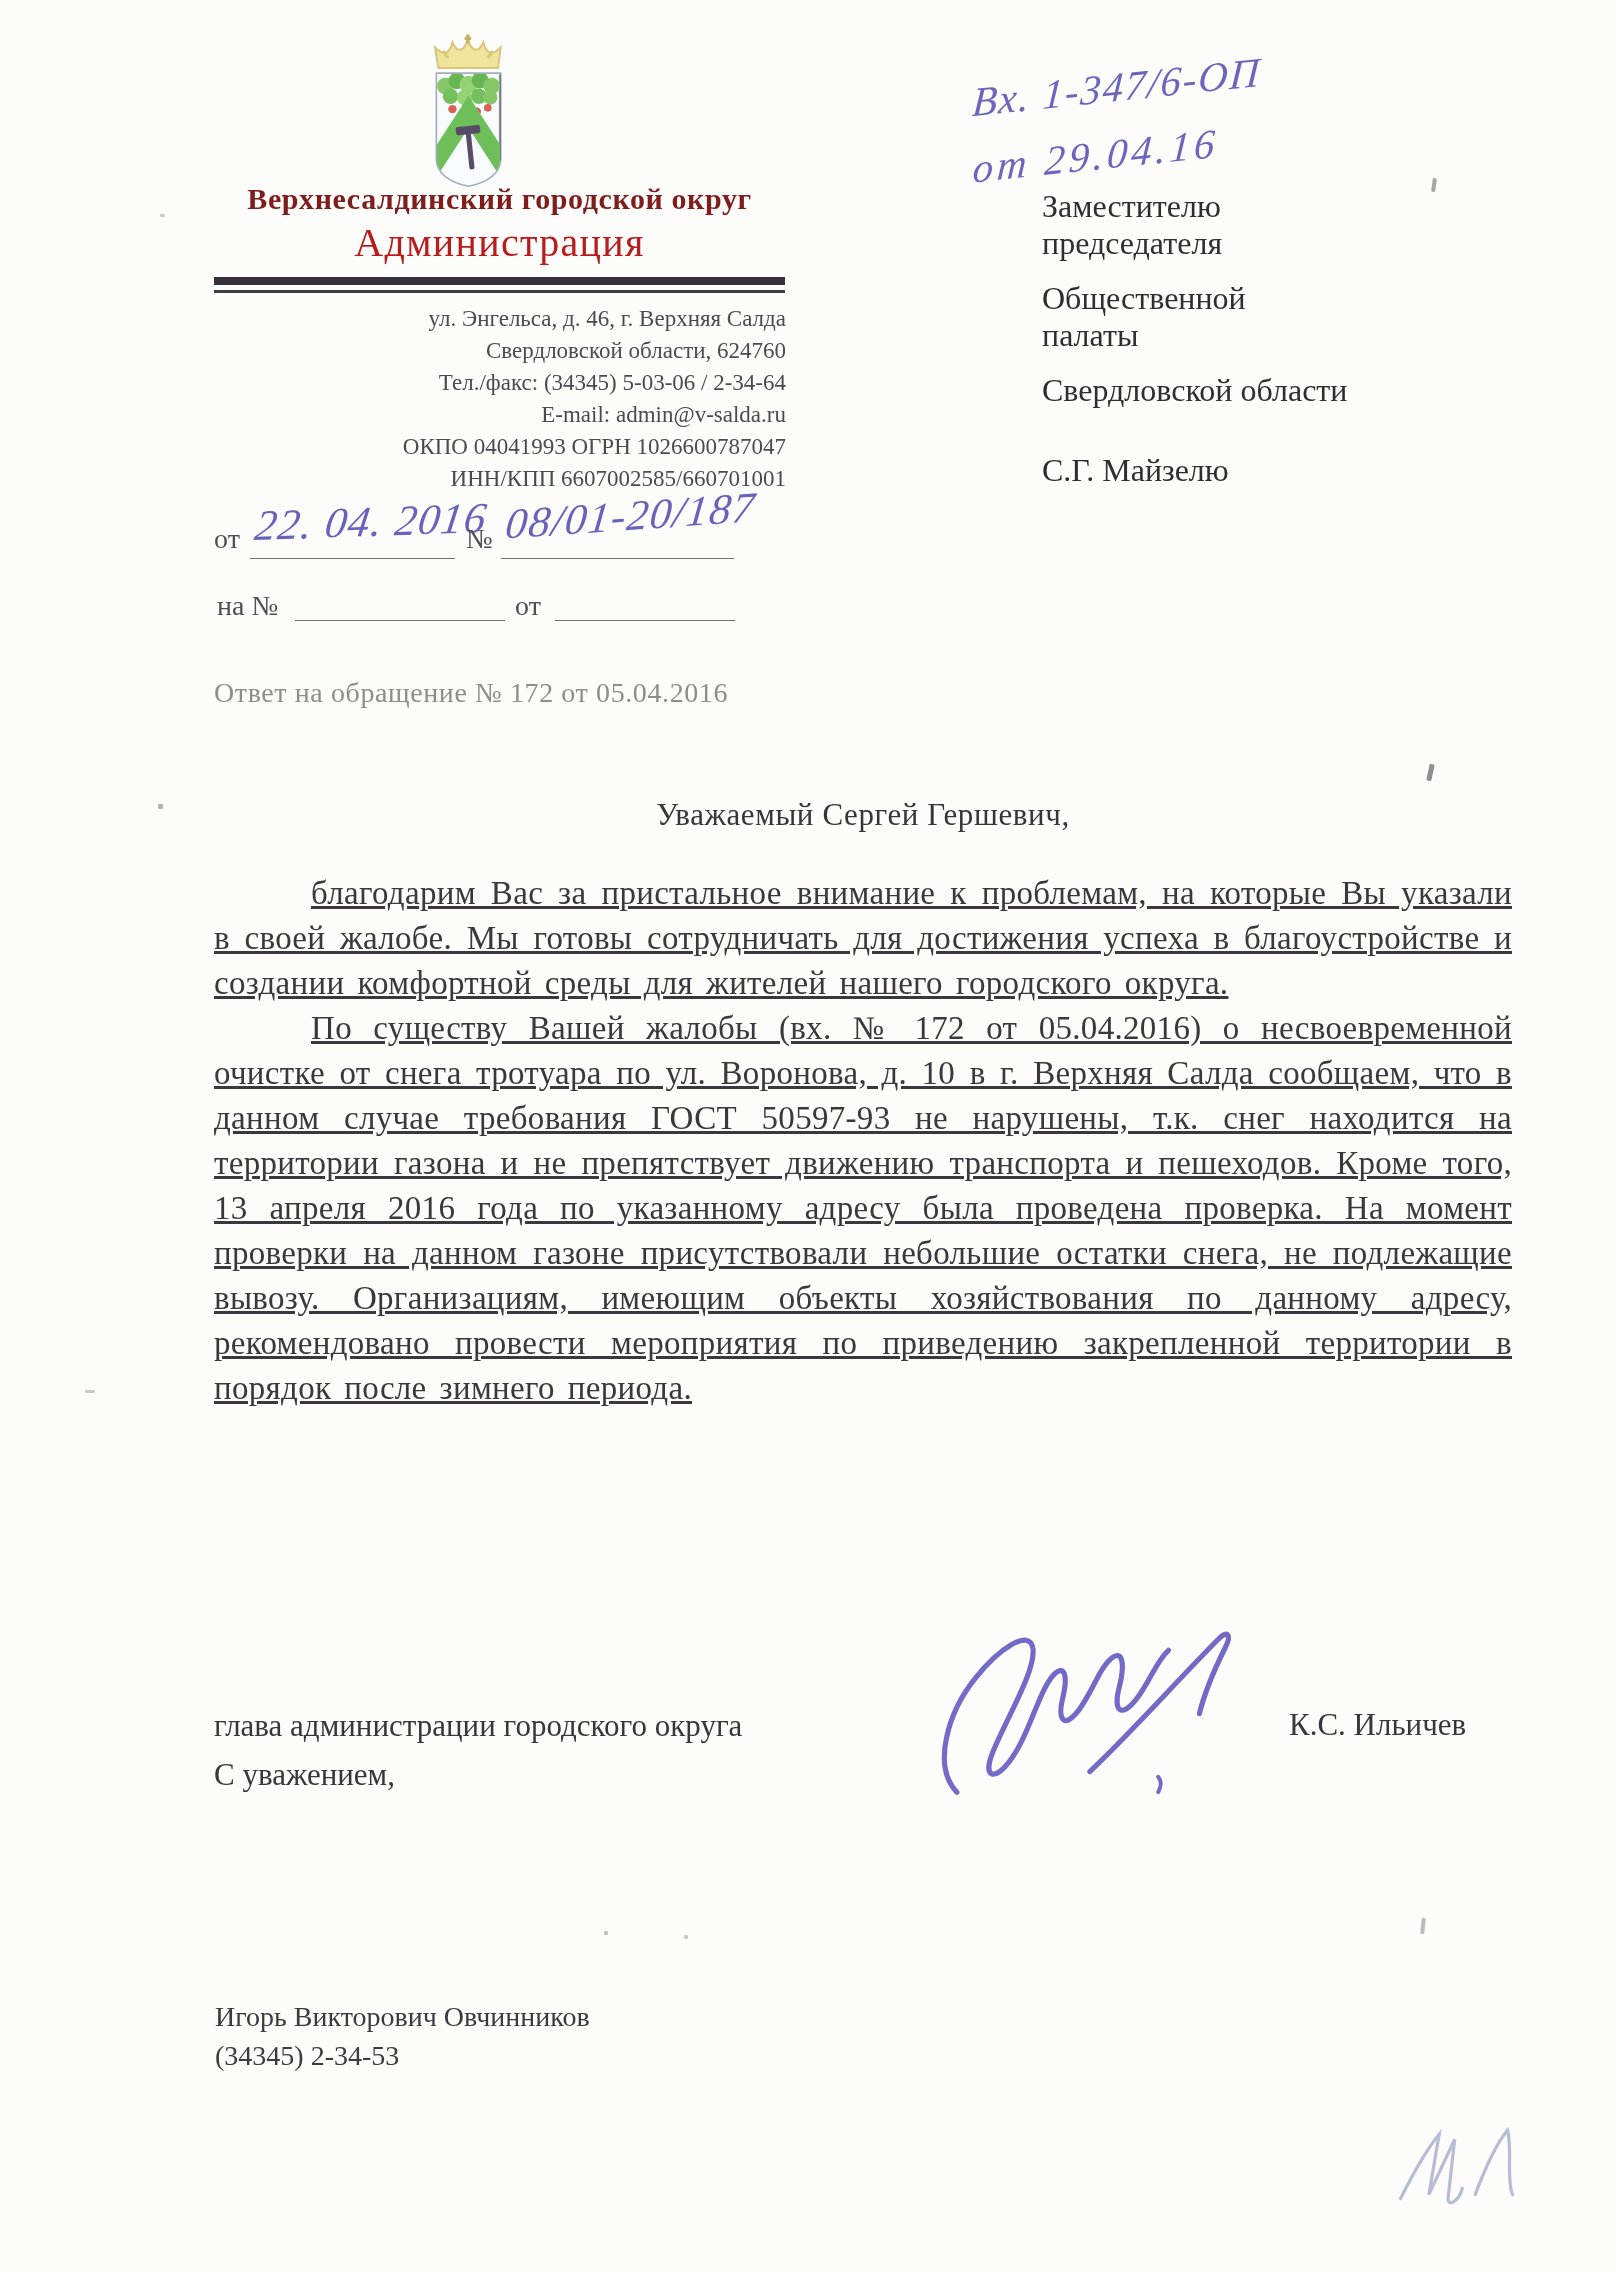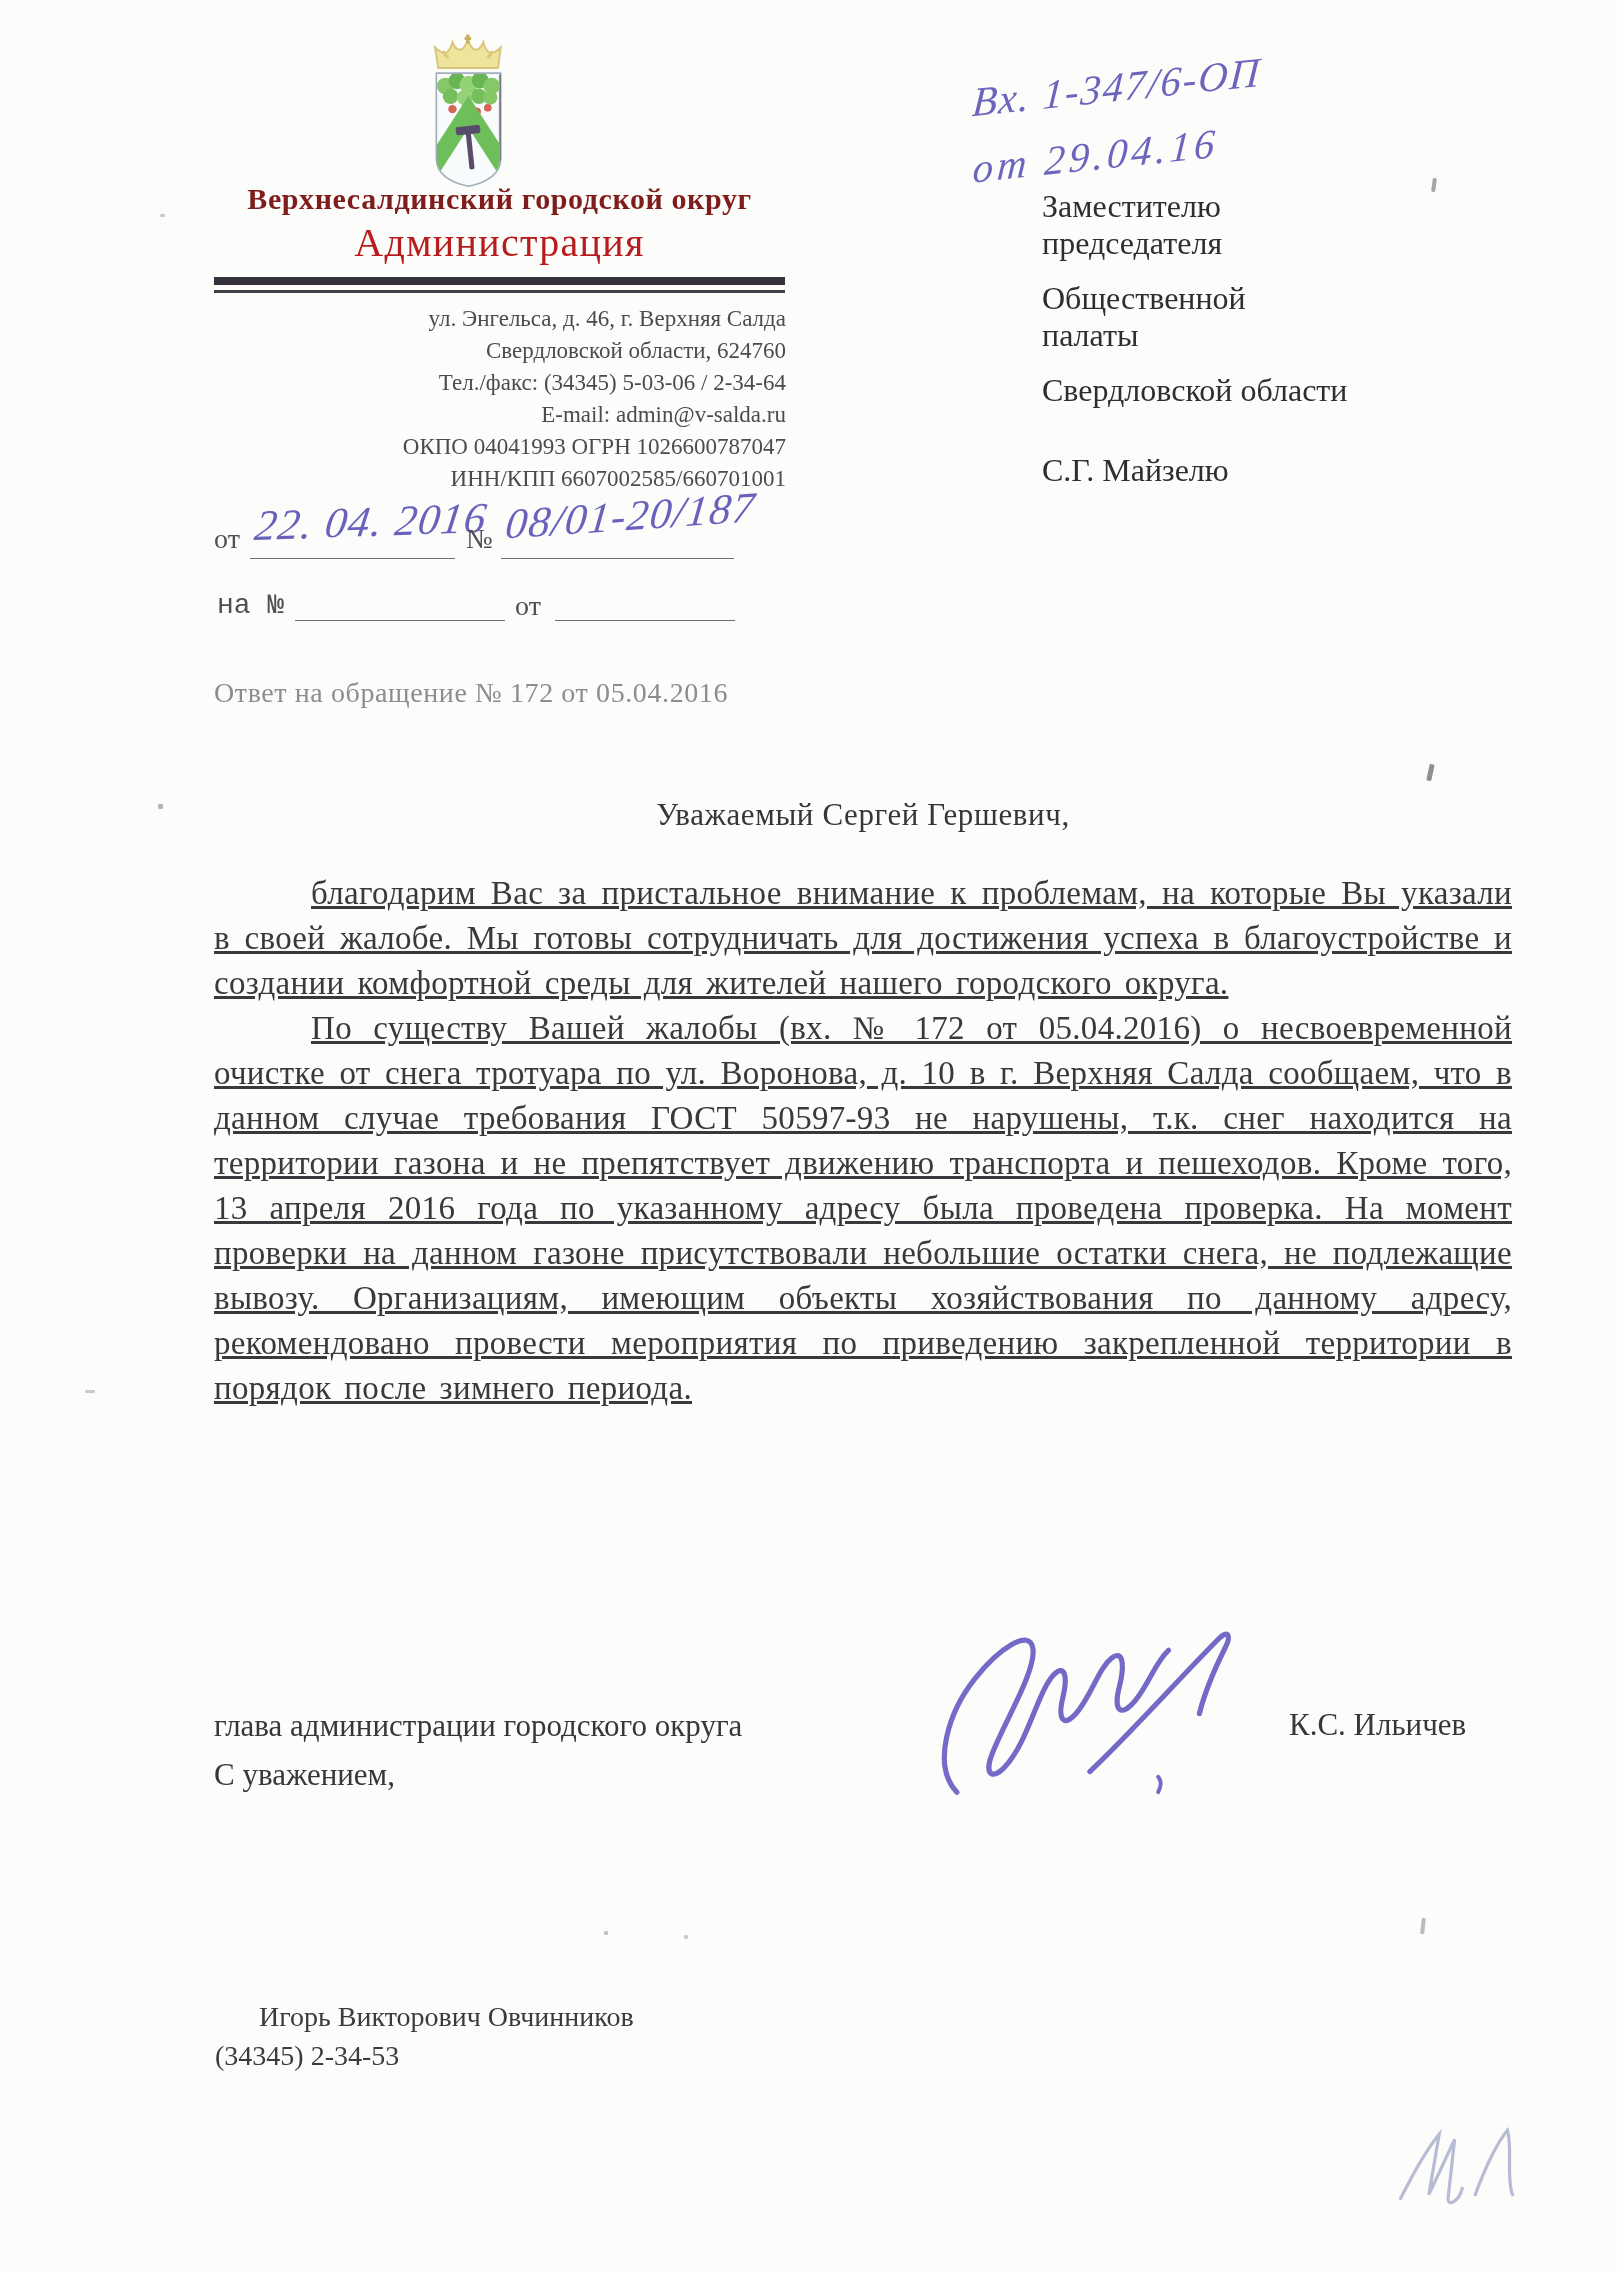--- a/index.html
+++ b/index.html
@@ -59,21 +59,21 @@
     font-size:33px;line-height:45px;color:#3a373d;
     text-align:justify;letter-spacing:0.3px;word-spacing:4.5px;text-decoration:underline;
   }
   .body-text p{margin:0;text-indent:97px;}
   
   .closing{position:absolute;left:214px;top:1757px;font-size:31px;color:#38353b;}
   .sig-title{position:absolute;left:214px;top:1708px;font-size:31px;color:#38353b;}
   .sig-name{position:absolute;left:1289px;top:1707px;font-size:31px;color:#38353b;}
   .sig-scribble{position:absolute;left:935px;top:1609px;width:316px;height:200px;}
   
-  .exec-name{position:absolute;left:215px;top:2001px;font-size:28px;color:#3c393f;margin-left:44px;}
+  .exec-name{position:absolute;left:215px;top:2001px;font-size:28px;color:#3c393f;}
   .exec-phone{position:absolute;left:215px;top:2040px;font-size:28px;color:#3c393f;}
   
   .initials{position:absolute;left:1390px;top:2120px;width:155px;height:103px;opacity:.7;}
   
   .speck{position:absolute;background:#6d6b70;border-radius:1.3px;}
 </style>
 </head>
 <body>
 
 <div class="page">
@@ -153,21 +153,21 @@
     <div class="name">С.Г. Майзелю</div>
   </div>
 
   <span class="ref-label" style="left:214px;top:523px;">от</span>
   <span class="hand" style="left:256px;top:497px;font-size:43px;">22. 04. 2016</span>
   <div class="uline" style="left:250px;top:558px;width:205px;"></div>
   <span class="ref-label" style="left:466px;top:523px;">№</span>
   <span class="hand" style="left:507px;top:491px;font-size:43px;transform:skewX(-10deg) rotate(-4deg);">08/01-20/187</span>
   <div class="uline" style="left:501px;top:558px;width:233px;"></div>
 
-  <span class="ref-label" style="left:217px;top:590px;font-family:Liberation Mono, monospace;">на №</span>
+  <span class="ref-label" style="left:217px;top:590px;">на №</span>
   <div class="uline" style="left:295px;top:620px;width:210px;"></div>
   <span class="ref-label" style="left:515px;top:590px;">от</span>
   <div class="uline" style="left:555px;top:620px;width:180px;"></div>
 
   <div class="subject">Ответ на обращение № 172 от 05.04.2016</div>
 
   <div class="salutation">Уважаемый Сергей Гершевич,</div>
 
   <div class="body-text">
     <p>благодарим Вас за пристальное  внимание к проблемам, на которые Вы указали в своей жалобе. Мы готовы сотрудничать для достижения успеха в благоустройстве и создании комфортной среды для жителей нашего городского округа.</p>

